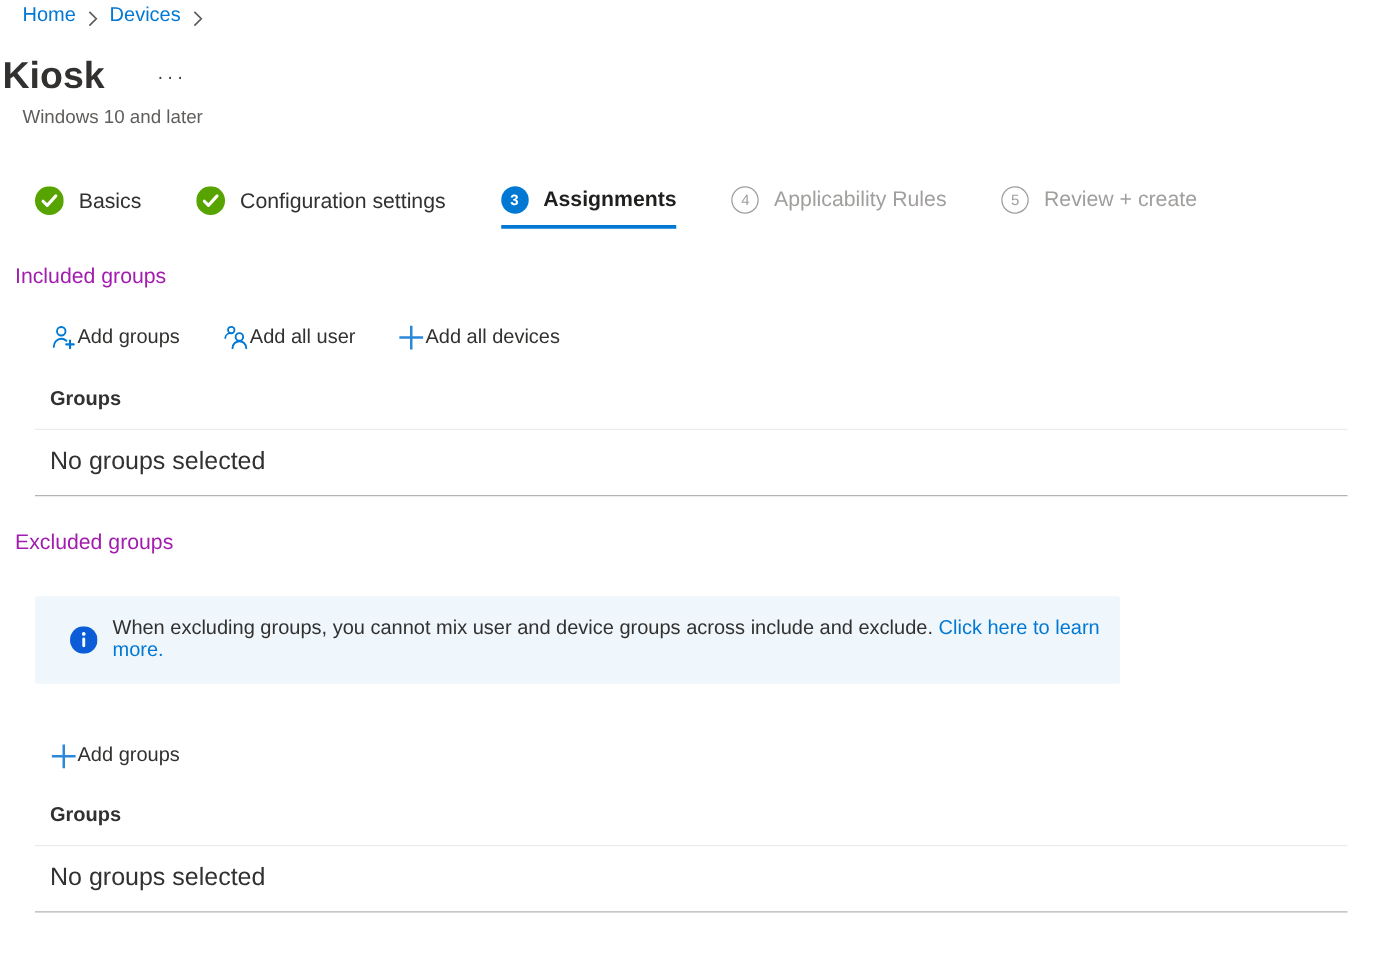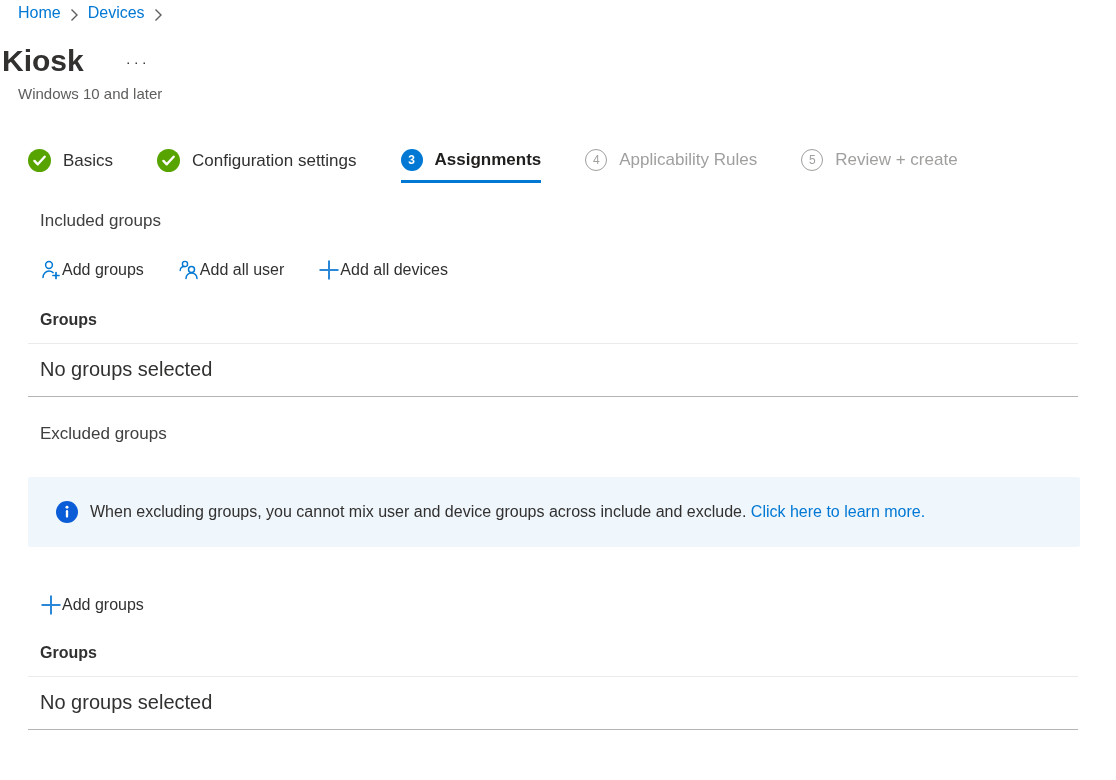--- a/index.html
+++ b/index.html
@@ -30,38 +30,38 @@
   .check-circle { width: 23px; height: 23px; display: inline-flex; flex: none; }
   .step-circle {
     width: 22px; height: 22px; border-radius: 50%; flex: none;
     display: inline-flex; align-items: center; justify-content: center;
     font-size: 12px; font-weight: 700;
   }
   .step-circle.active { background: #0078d4; color: #fff; }
   .step-circle.upcoming { background: #fff; color: #a19f9d; border: 1px solid #a19f9d; font-weight: 400; }
 
   
-  .section-heading { margin: 27px 0 0 40px; font-size: 17px; color: #404040; }
+  .section-heading { margin: 27px 0 0 12px; font-size: 17px; color: #a21caf; }
 
   
   .toolbar { margin: 28px 0 0 40px; display: flex; align-items: center; gap: 34px; }
   .toolbar-button { display: flex; align-items: center; cursor: pointer; text-align: right; }
   .toolbar-button .tb-label { font-size: 16px; color: #323130; white-space: nowrap; }
   .tb-icon { display: inline-flex; width: 22px; height: 22px; flex: none; }
 
   
   .groups-table { margin: 30px 0 0 28px; width: 1050px; }
   .groups-table .gt-header { font-size: 16px; font-weight: 700; color: #323130; padding: 0 0 14px 12px; }
   .gt-divider-light { border: none; border-top: 1px solid #edebe9; height: 0; }
   .gt-divider-dark  { border: none; border-top: 1px solid #b6b4b2; height: 0; }
   .gt-empty-row { font-size: 20px; color: #323130; padding: 14px 0 15px 12px; }
 
   
   .info-banner {
-    margin: 33px 0 0 28px; width: 1052px; height: 70px; background: #eff6fc;
+    margin: 33px 0 0 28px; width: 868px; height: 70px; background: #eff6fc;
     border-radius: 2px; display: flex; align-items: center; padding: 0 16px 0 28px;
   }
   .info-icon { width: 22px; height: 22px; flex: none; display: inline-flex; }
   .info-text { margin-left: 12px; font-size: 16px; color: #323130; }
   .info-link { color: #0078d4; cursor: pointer; }
 
   .excl-toolbar { margin-top: 47px; }
   .excl-table { margin-top: 28px; }
 </style>
 </head>

